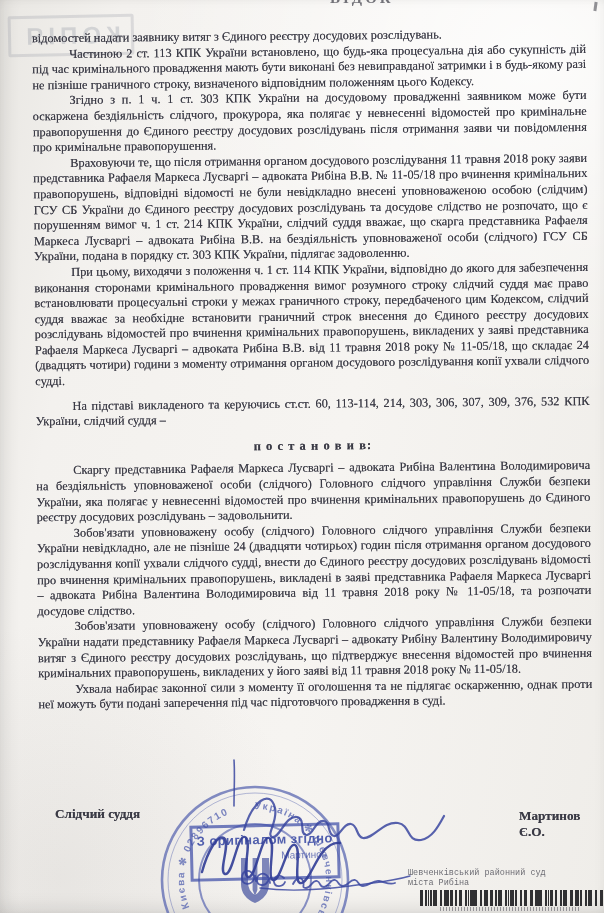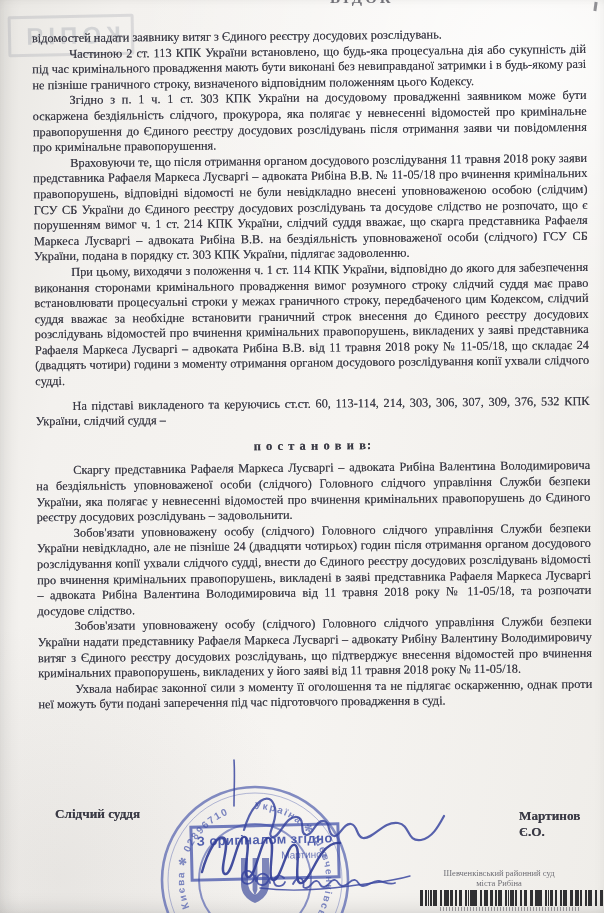--- a/index.html
+++ b/index.html
@@ -72,22 +72,22 @@
   }
   .cert-stamp .l2{
     display:block;margin-top:3px;padding-right:10px;text-align:right;
     font-family:"Liberation Sans",sans-serif;font-size:10px;
     color:rgba(58,74,164,.72);
   }
   
   .ink{position:absolute;left:140px;top:750px;width:320px;height:163px;}
   
   .court-id{
-    position:absolute;left:408px;top:868px;width:182px;text-align:center;
-    font-family:Liberation Serif, serif;font-size:8.5px;line-height:10px;
+    position:absolute;left:408px;top:868px;width:182px;
+    font-family:Liberation Mono, monospace;font-size:8.5px;line-height:10px;
     color:#55555e;opacity:.85;
   }
   .barcode{
     position:absolute;left:420px;top:890px;width:183px;height:16px;
     background:
       repeating-linear-gradient(90deg,#1c1c1f 0 2px,transparent 2px 5px),
       repeating-linear-gradient(90deg,#1c1c1f 0 1px,transparent 1px 8px),
       repeating-linear-gradient(90deg,#1c1c1f 0 3px,transparent 3px 13px);
     opacity:.9;
   }

